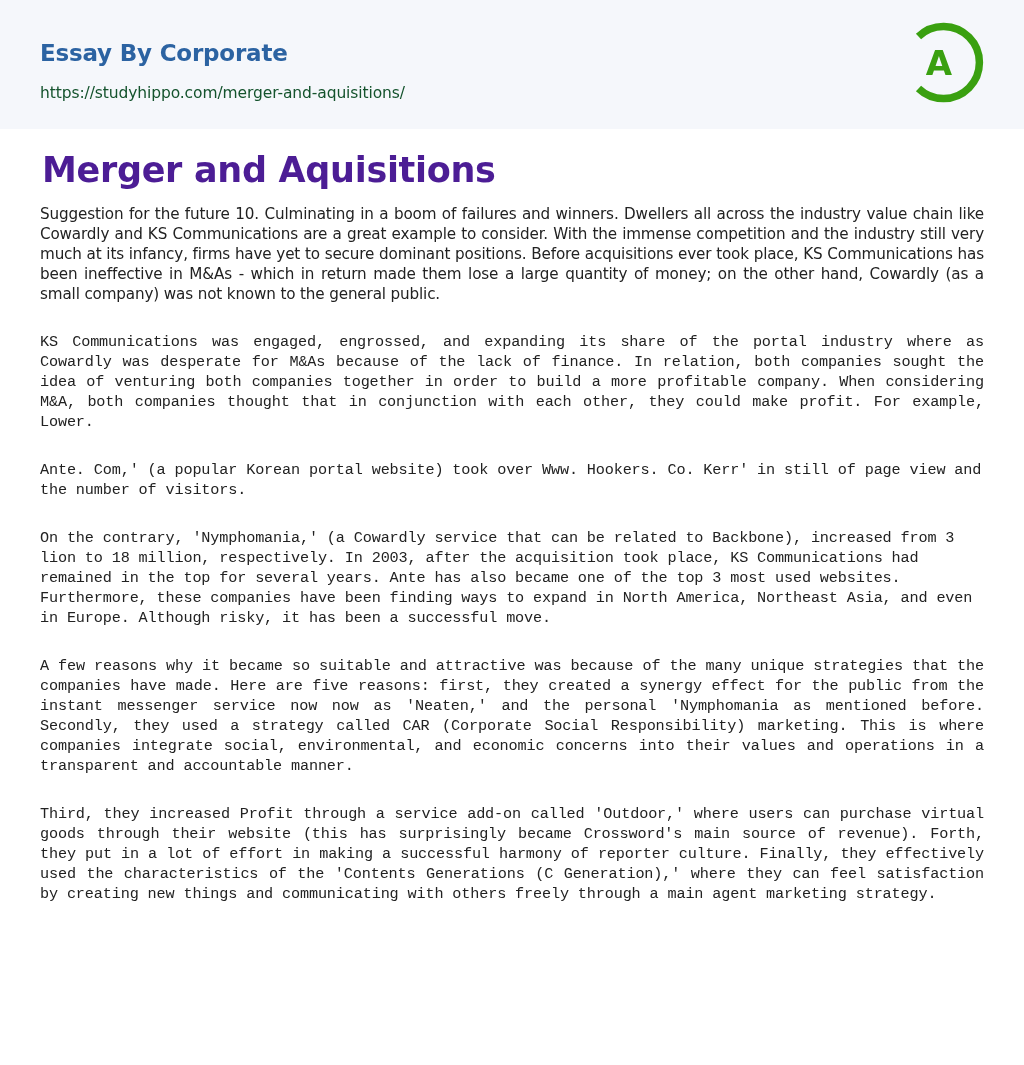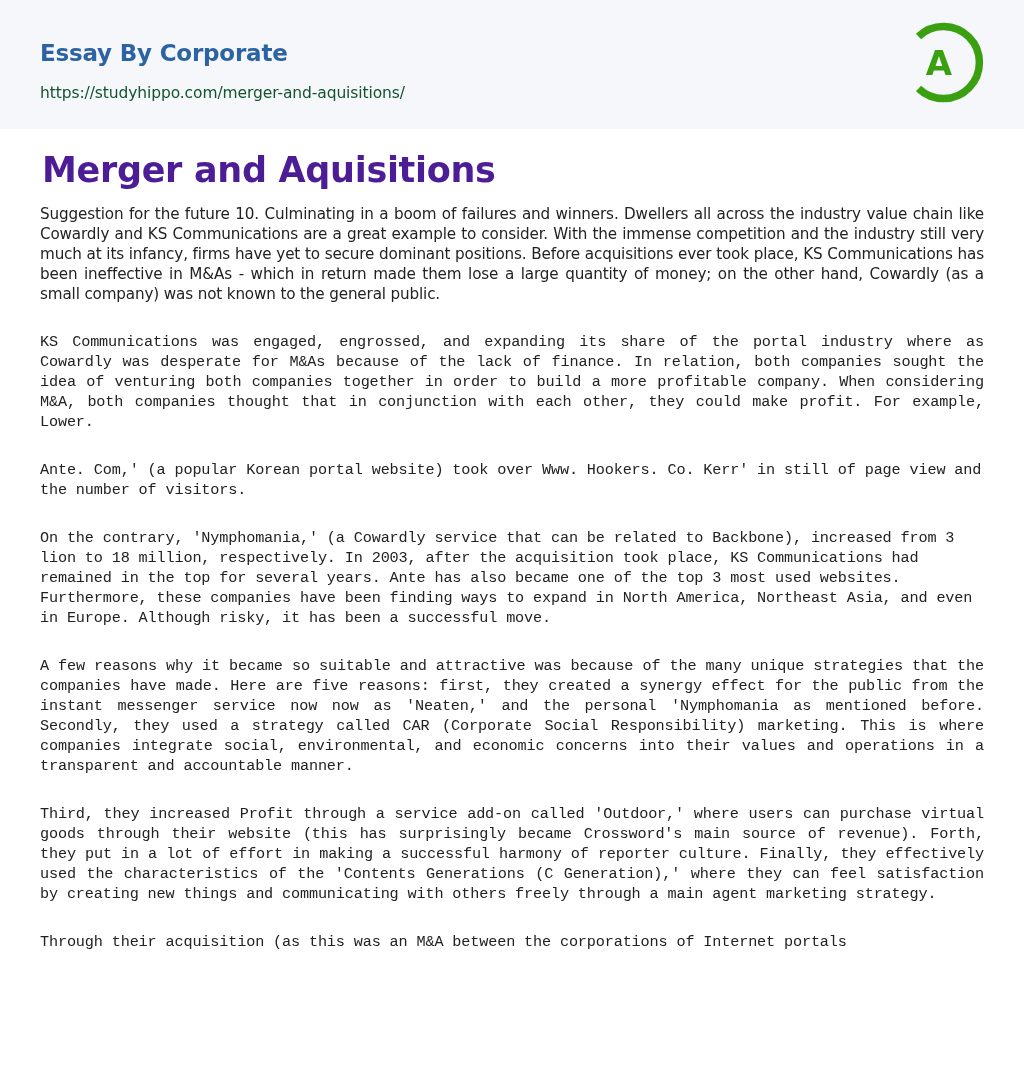--- a/index.html
+++ b/index.html
@@ -82,15 +82,14 @@
 
 <div class="content">
   <h1>Merger and Aquisitions</h1>
   <div class="body-text">
     <p class="para">Suggestion for the future 10. Culminating in a boom of failures and winners. Dwellers all across the industry value chain like Cowardly and KS Communications are a great example to consider. With the immense competition and the industry still very much at its infancy, firms have yet to secure dominant positions. Before acquisitions ever took place, KS Communications has been ineffective in M&amp;As - which in return made them lose a large quantity of money; on the other hand, Cowardly (as a small company) was not known to the general public.</p>
     <p class="para">KS Communications was engaged, engrossed, and expanding its share of the portal industry where as Cowardly was desperate for M&amp;As because of the lack of finance. In relation, both companies sought the idea of venturing both companies together in order to build a more profitable company. When considering M&amp;A, both companies thought that in conjunction with each other, they could make profit. For example, Lower.</p>
     <p class="para left">Ante. Com,' (a popular Korean portal website) took over Www. Hookers. Co. Kerr' in still of page view and the number of visitors.</p>
     <p class="para left">On the contrary, 'Nymphomania,' (a Cowardly service that can be related to Backbone), increased from 3 lion to 18 million, respectively. In 2003, after the acquisition took place, KS Communications had remained in the top for several years. Ante has also became one of the top 3 most used websites. Furthermore, these companies have been finding ways to expand in North America, Northeast Asia, and even in Europe. Although risky, it has been a successful move.</p>
     <p class="para">A few reasons why it became so suitable and attractive was because of the many unique strategies that the companies have made. Here are five reasons: first, they created a synergy effect for the public from the instant messenger service now now as 'Neaten,' and the personal 'Nymphomania as mentioned before. Secondly, they used a strategy called CAR (Corporate Social Responsibility) marketing. This is where companies integrate social, environmental, and economic concerns into their values and operations in a transparent and accountable manner.</p>
     <p class="para">Third, they increased Profit through a service add-on called 'Outdoor,' where users can purchase virtual goods through their website (this has surprisingly became Crossword's main source of revenue). Forth, they put in a lot of effort in making a successful harmony of reporter culture. Finally, they effectively used the characteristics of the 'Contents Generations (C Generation),' where they can feel satisfaction by creating new things and communicating with others freely through a main agent marketing strategy.</p>
-    <p class="para left">Through their acquisition (as this was an M&amp;A between the corporations of Internet portals</p>
   </div>
 </div>
 
 </body></html>

